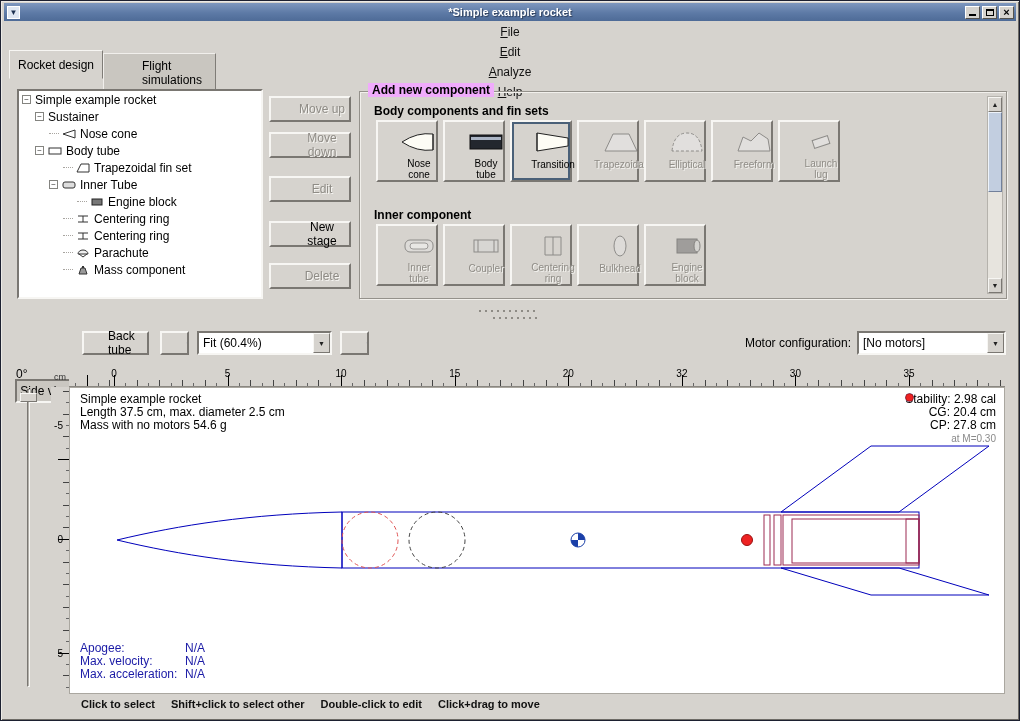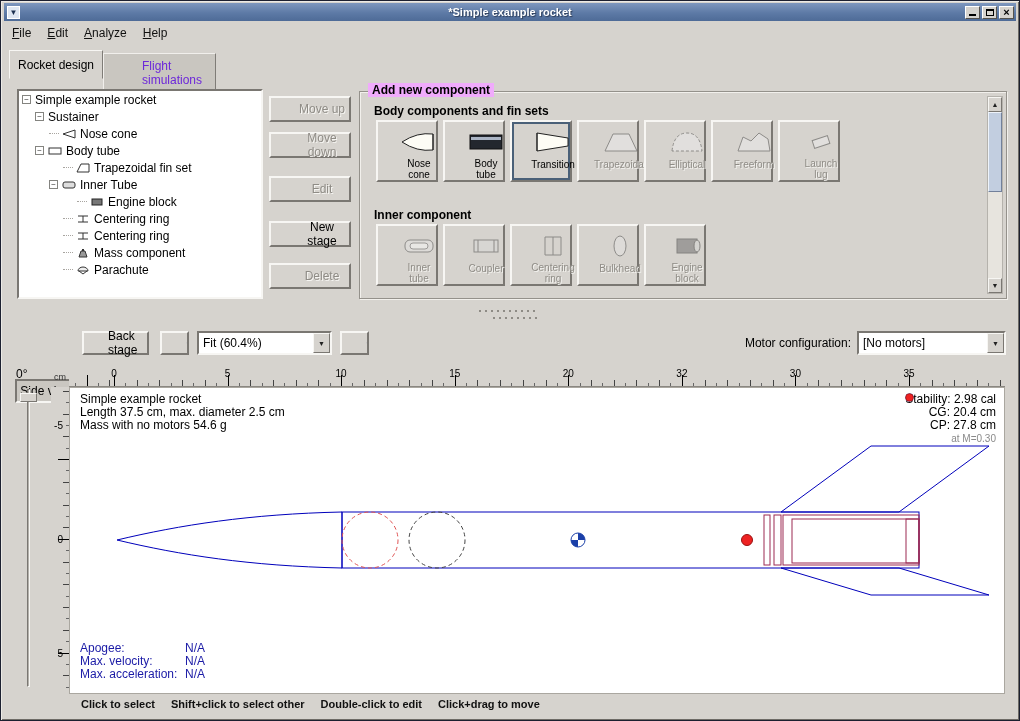--- a/index.html
+++ b/index.html
@@ -16,29 +16,29 @@
   .title-text{position:absolute;left:0;right:0;text-align:center;font-size:11px;font-weight:bold;
     text-shadow:1px 1px 1px #2c3c58;}
   .win-btns{margin-left:auto;display:flex;gap:2px;margin-right:2px;z-index:2;}
   .wbtn{width:15px;height:13px;background:#d6d3ce;border:1px solid;border-color:#fff #55524d #55524d #fff;
     display:flex;align-items:flex-end;justify-content:center;font-size:9px;line-height:10px;color:#000;}
   .glyph-min{width:7px;height:2px;background:#000;margin:0 auto 2px;}
   .glyph-max{width:8px;height:7px;border:1px solid #000;border-top:2px solid #000;margin-bottom:2px;}
   .wbtn.close{align-items:center;font-weight:bold;font-size:11px;}
 
   
-  .menubar{position:absolute;top:21px;left:3px;right:3px;height:22px;display:flex;align-items:center;}
+  .menubar{position:absolute;top:21px;left:3px;right:3px;height:22px;display:flex;align-items:center;flex-direction:column;}
   .menu-item{padding:3px 8px;font-size:12px;color:#111;}
   .menu-item u{text-decoration:underline;}
   .tabstrip{position:absolute;top:47px;left:3px;right:3px;height:31px;}
   .tab{position:absolute;font-size:12px;display:flex;align-items:center;justify-content:center;}
   .tab.active{left:5px;top:2px;width:94px;height:29px;background:#d6d3ce;border:1px solid;
     border-color:#f7f6f3 #7f7c77 transparent #f7f6f3;z-index:2;}
   .tab.inactive{left:99px;top:5px;width:113px;height:40px;background:#c9c6c0;border:1px solid;
-    border-color:#f1efec #7f7c77 #7f7c77 #f1efec;color:#6d28d9;padding-left:38px;}
+    border-color:#f1efec #7f7c77 #7f7c77 #f1efec;color:#000000;padding-left:38px;}
 
   
   .raised{background:#d6d3ce;border:2px solid;border-color:#f7f6f3 #7a7772 #7a7772 #f7f6f3;padding-left:24px;}
   .sunken{background:#fff;border:2px solid;border-color:#7a7772 #f7f6f3 #f7f6f3 #7a7772;}
   .pressed{background:#cac7c1;border:2px solid;border-color:#7a7772 #f7f6f3 #f7f6f3 #7a7772;margin-top:48px;}
 
   
   .tree{position:absolute;left:16px;top:88px;width:246px;height:210px;overflow:hidden;}
   .trow{height:17px;display:flex;align-items:center;font-size:12px;white-space:nowrap;color:#000;}
   .tbox{width:9px;height:9px;border:1px solid #848480;background:#fff;font-size:8px;line-height:7px;
@@ -226,35 +226,35 @@
           <svg width="14" height="10" viewBox="0 0 14 10">
             <path d="M2,2 H12 M2,8 H12 M7,2 V8" stroke="#333" fill="none"></path>
           </svg>
         </span>
       <span>Centering ring</span>
     </div>
     <div class="trow" style="padding-left:44px">
       <span class="stub"></span>
       <span class="ticon">
           <svg width="14" height="10" viewBox="0 0 14 10">
+            <path d="M2,6 A5,4 0 0 1 12,6 Z" fill="#eee" stroke="#333"></path>
+            <path d="M3,6 L7,9 M11,6 L7,9" stroke="#333" fill="none"></path>
+          </svg>
+        </span>
+      <span>Parachute</span>
+    </div>
+    <div class="trow" style="padding-left:44px">
+      <span class="stub"></span>
+      <span class="ticon">
+          <svg width="14" height="10" viewBox="0 0 14 10">
             <polygon points="3,9 5,3 9,3 11,9" fill="#999" stroke="#333"></polygon>
             <rect x="6" y="1" width="2" height="2" fill="#333"></rect>
           </svg>
         </span>
       <span>Mass component</span>
-    </div>
-    <div class="trow" style="padding-left:44px">
-      <span class="stub"></span>
-      <span class="ticon">
-          <svg width="14" height="10" viewBox="0 0 14 10">
-            <path d="M2,6 A5,4 0 0 1 12,6 Z" fill="#eee" stroke="#333"></path>
-            <path d="M3,6 L7,9 M11,6 L7,9" stroke="#333" fill="none"></path>
-          </svg>
-        </span>
-      <span>Parachute</span>
     </div>
   </div>
 
   <div class="abtn raised dis" style="top:95px">Move up</div>
   <div class="abtn raised dis" style="top:131px">Move down</div>
   <div class="abtn raised dis" style="top:175px">Edit</div>
   <div class="abtn raised" style="top:220px">New stage</div>
   <div class="abtn raised dis" style="top:262px">Delete</div>
 
   <div class="groupbox">
@@ -376,21 +376,21 @@
       <span class="sbtn" style="top:0">▲</span>
       <span class="sthumb"></span>
       <span class="sbtn" style="bottom:0">▼</span>
     </div>
   </div>
 
   <div class="grip" style="left:478px;top:309px;width:60px"></div>
   <div class="grip" style="left:492px;top:316px;width:46px"></div>
 
   <div class="tbtn pressed" style="left:14px;width:62px">Side view</div>
-  <div class="tbtn raised" style="left:81px;width:67px">Back stage</div>
+  <div class="tbtn raised" style="left:81px;width:67px">Back tube</div>
   <div class="tbtn raised" style="left:159px;width:29px">
     <svg width="16" height="16" viewBox="0 0 16 16">
         <circle cx="6.5" cy="6.5" r="4.5" fill="#e8eef8" stroke="#27456e"></circle>
         <line x1="4" y1="6.5" x2="9" y2="6.5" stroke="#27456e"></line>
         <line x1="10" y1="10" x2="14" y2="14" stroke="#27456e" stroke-width="2"></line>
       </svg>
   </div>
   <div class="combo" style="left:196px;width:135px">
     <span class="combo-val">Fit (60.4%)</span>
     <span class="combo-arrow">▼</span>

